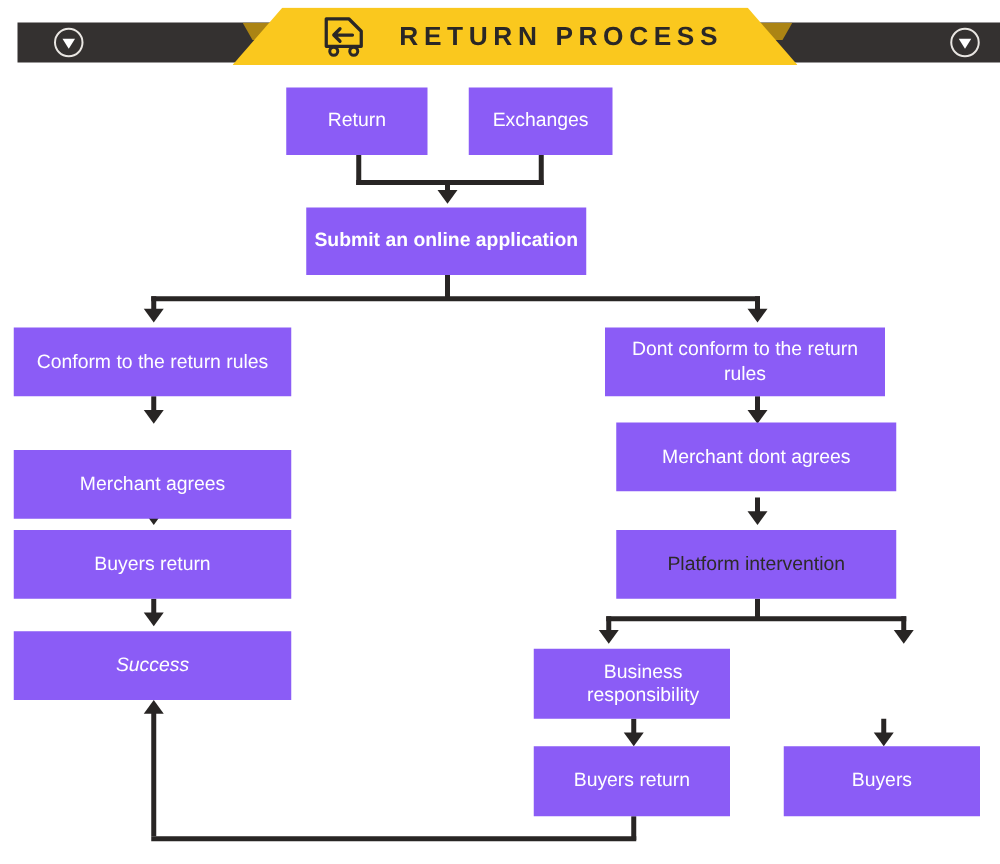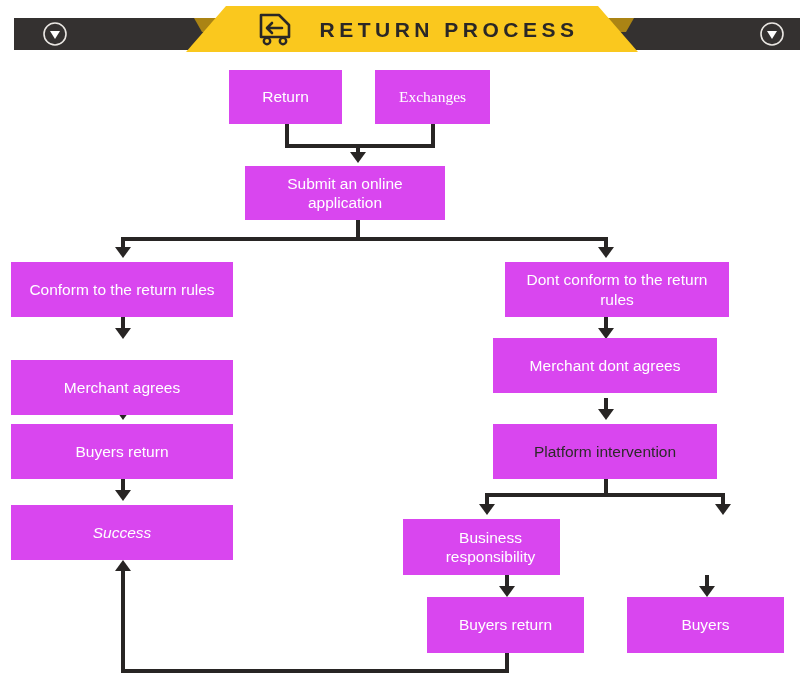--- a/index.html
+++ b/index.html
@@ -87,21 +87,21 @@
     top: 21px;
     width: 26px;
     height: 26px;
   }
   .corner-icon.left  { left: 28px; }
   .corner-icon.right { left: 745px; }
 
   
   .node {
     position: absolute;
-    background: #d946ef;
+    background: #8b5cf6;
     color: #ffffff;
     font-size: 15.5px;
     display: flex;
     align-items: center;
     justify-content: center;
     text-align: center;
     line-height: 1.25;
     box-sizing: border-box;
     padding: 2px 6px;
   }
@@ -204,38 +204,38 @@
   <div class="ln v" style="left:705px; top:575px; height:14px;"></div>
   <div class="arrow-down" style="left:699px; top:586px;"></div>
 
   <div class="ln v" style="left:505px; top:653px; height:19px;"></div>
   <div class="ln h" style="left:121px; top:669px; width:388px;"></div>
   <div class="ln v" style="left:121px; top:570px; height:99px;"></div>
   <div class="arrow-up" style="left:115px; top:560px;"></div>
 
   <div class="node" style="left:229px; top:70px; width:113px; height:54px;">Return</div>
 
-  <div class="node" style="left:375px; top:70px; width:115px; height:54px;font-family:Liberation Serif, serif;">Exchanges</div>
-
-  <div class="node" style="left:245px; top:166px; width:200px; height:54px;">Submit an online application</div>
+  <div class="node" style="left:375px; top:70px; width:115px; height:54px;">Exchanges</div>
+
+  <div class="node" style="left:245px; top:166px; width:224px; height:54px;font-weight:bold;">Submit an online application</div>
 
   <div class="node" style="left:11px; top:262px; width:222px; height:55px;">Conform to the return rules</div>
 
-  <div class="node" style="left:505px; top:262px; width:224px; height:55px;">Dont conform to the return rules</div>
+  <div class="node" style="left:484px; top:262px; width:224px; height:55px;">Dont conform to the return rules</div>
 
   <div class="node" style="left:11px; top:343px; width:222px; height:55px;margin-top:17px;">Merchant agrees</div>
 
   <div class="node" style="left:493px; top:338px; width:224px; height:55px;">Merchant dont agrees</div>
 
   <div class="node" style="left:11px; top:424px; width:222px; height:55px;">Buyers return</div>
 
   <div class="node dark-text" style="left:493px; top:424px; width:224px; height:55px;">Platform intervention</div>
 
   <div class="node" style="left:11px; top:505px; width:222px; height:55px;font-style:italic;">Success</div>
 
-  <div class="node" style="left:403px; top:519px; width:157px; height:56px;padding-left:24px;">Business responsibility</div>
+  <div class="node" style="left:427px; top:519px; width:157px; height:56px;padding-left:24px;">Business responsibility</div>
 
 
   <div class="node" style="left:427px; top:597px; width:157px; height:56px;">Buyers return</div>
 
   <div class="node" style="left:627px; top:597px; width:157px; height:56px;">Buyers</div>
 
 </div>
 
 </body></html>

